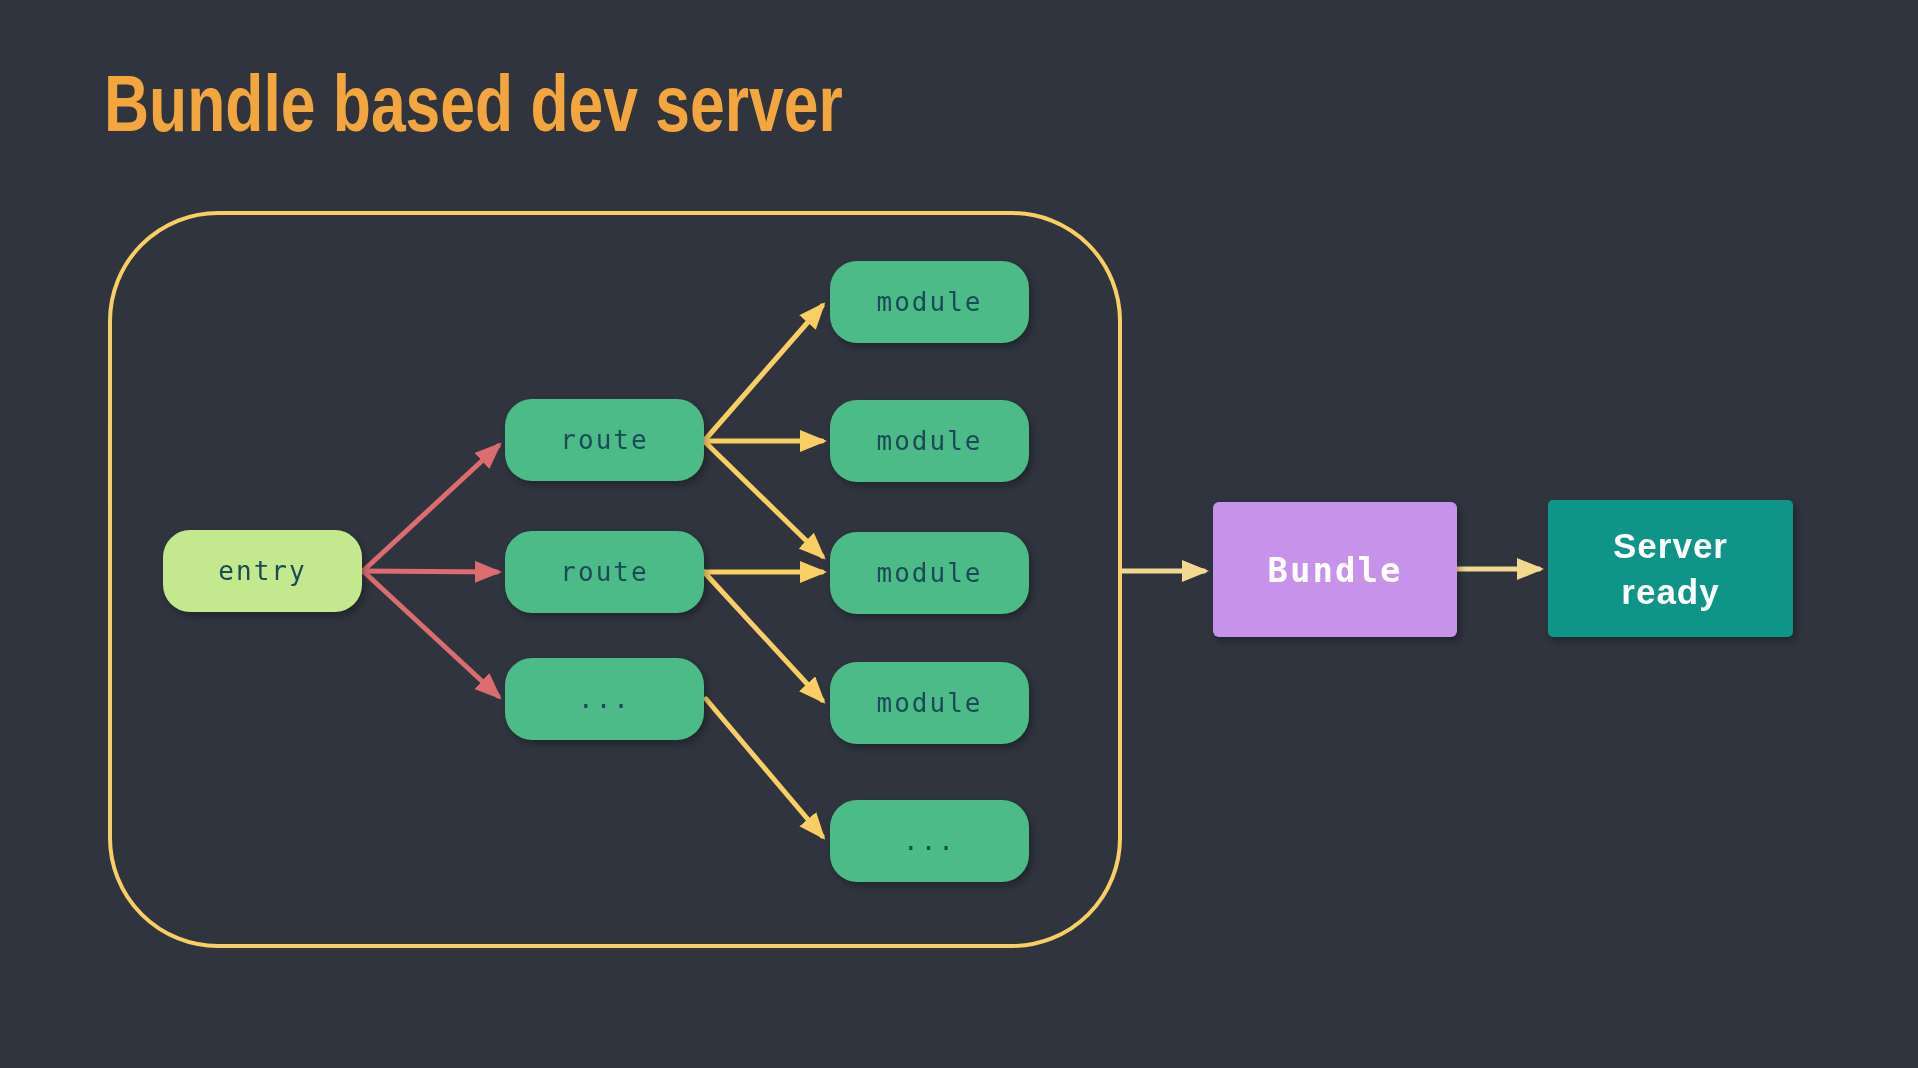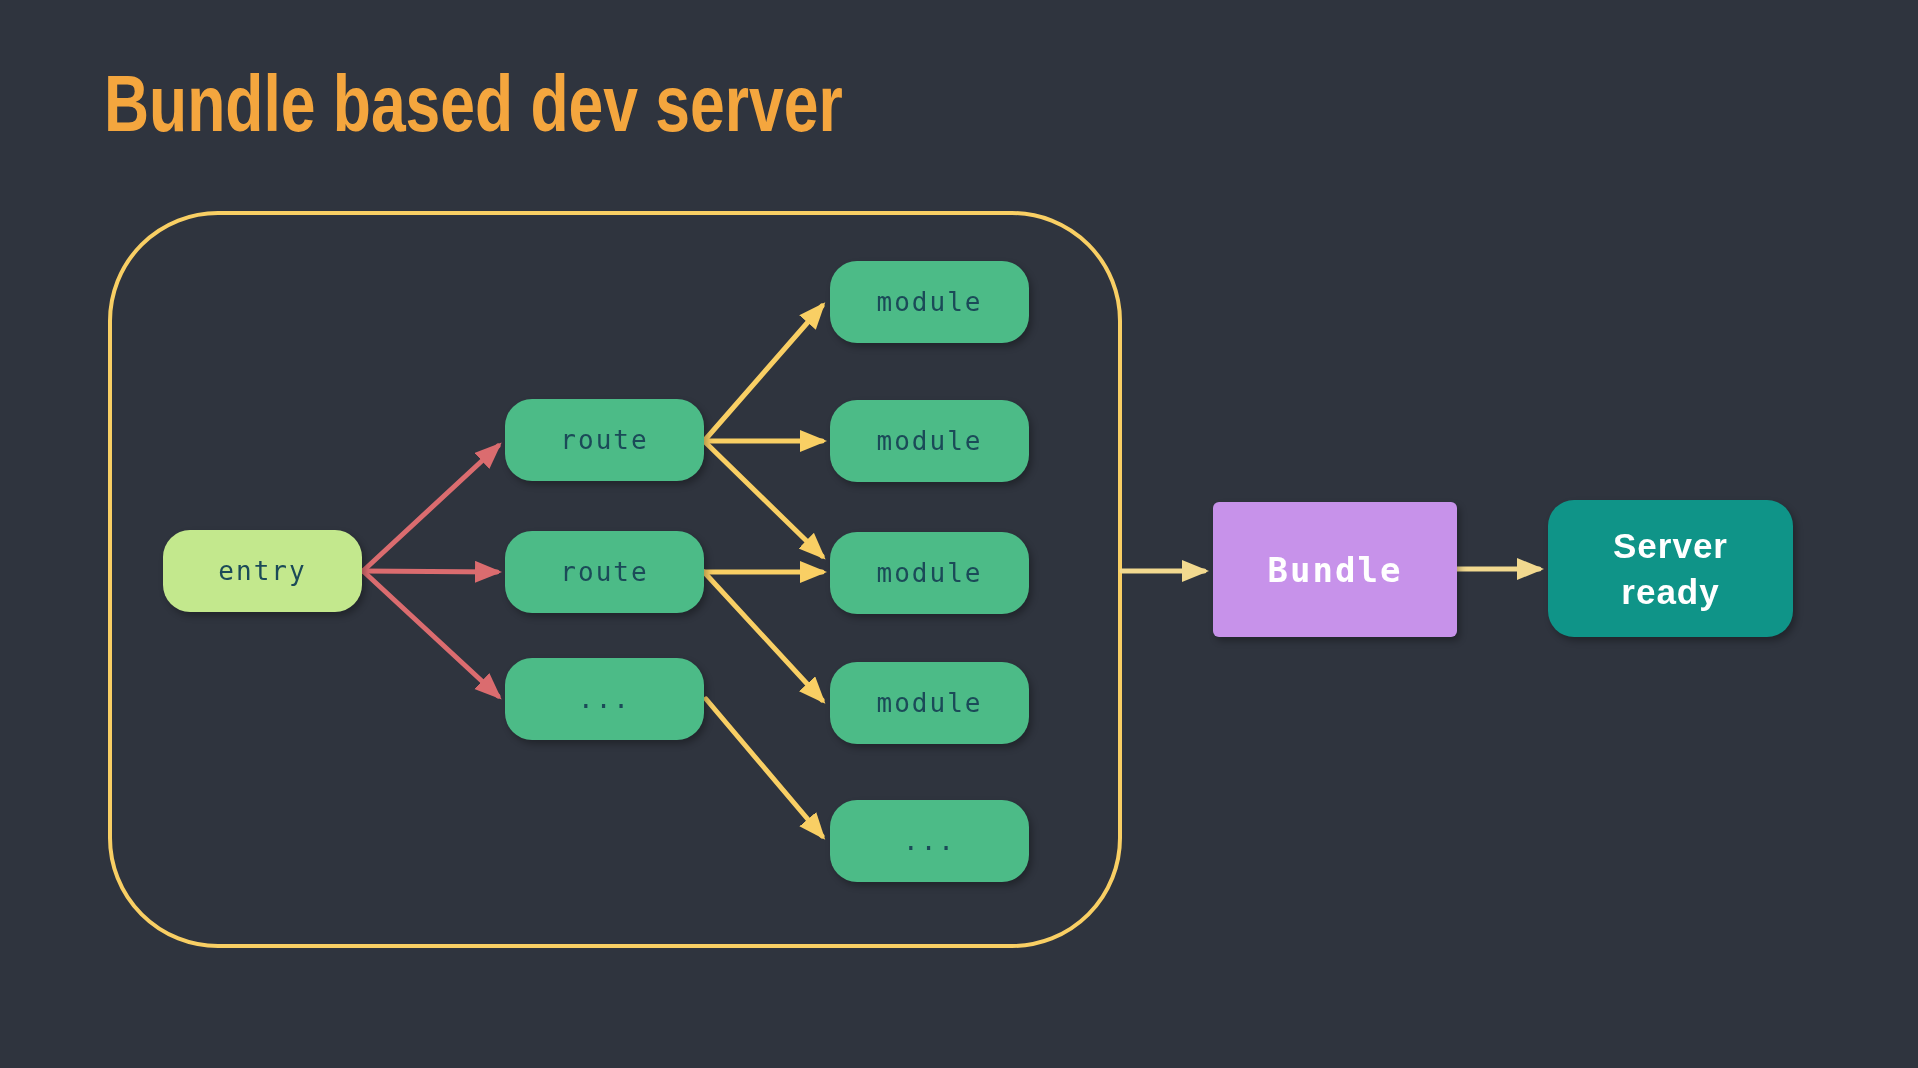--- a/index.html
+++ b/index.html
@@ -51,21 +51,21 @@
   }
   .node.entry{background:var(--entry-bg);}
   .node.bundle{
     background:var(--bundle-bg);color:var(--light-text);
     font-weight:bold;font-size:34px;border-radius:6px;
   }
   .node.server{
     background:var(--server-bg);color:var(--light-text);
     font-family:"Liberation Sans", sans-serif;
     font-weight:bold;font-size:35px;letter-spacing:1px;
-    border-radius:26px;text-align:center;line-height:1.3;
+    border-radius:5px;text-align:center;line-height:1.3;
   }
   .node.server .label{width:170px;}
 </style>
 </head>
 <body>
 
 <div class="stage">
 
   <div class="title">Bundle based dev server</div>
 

